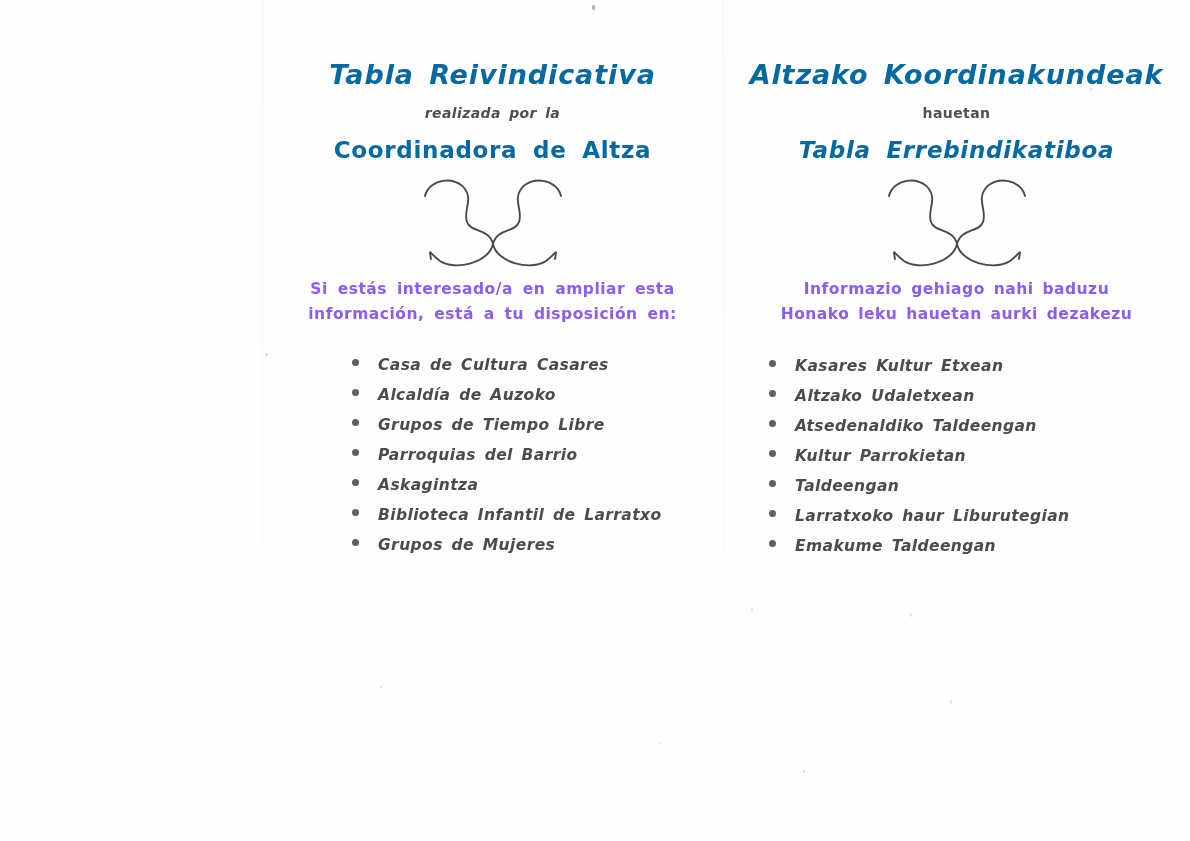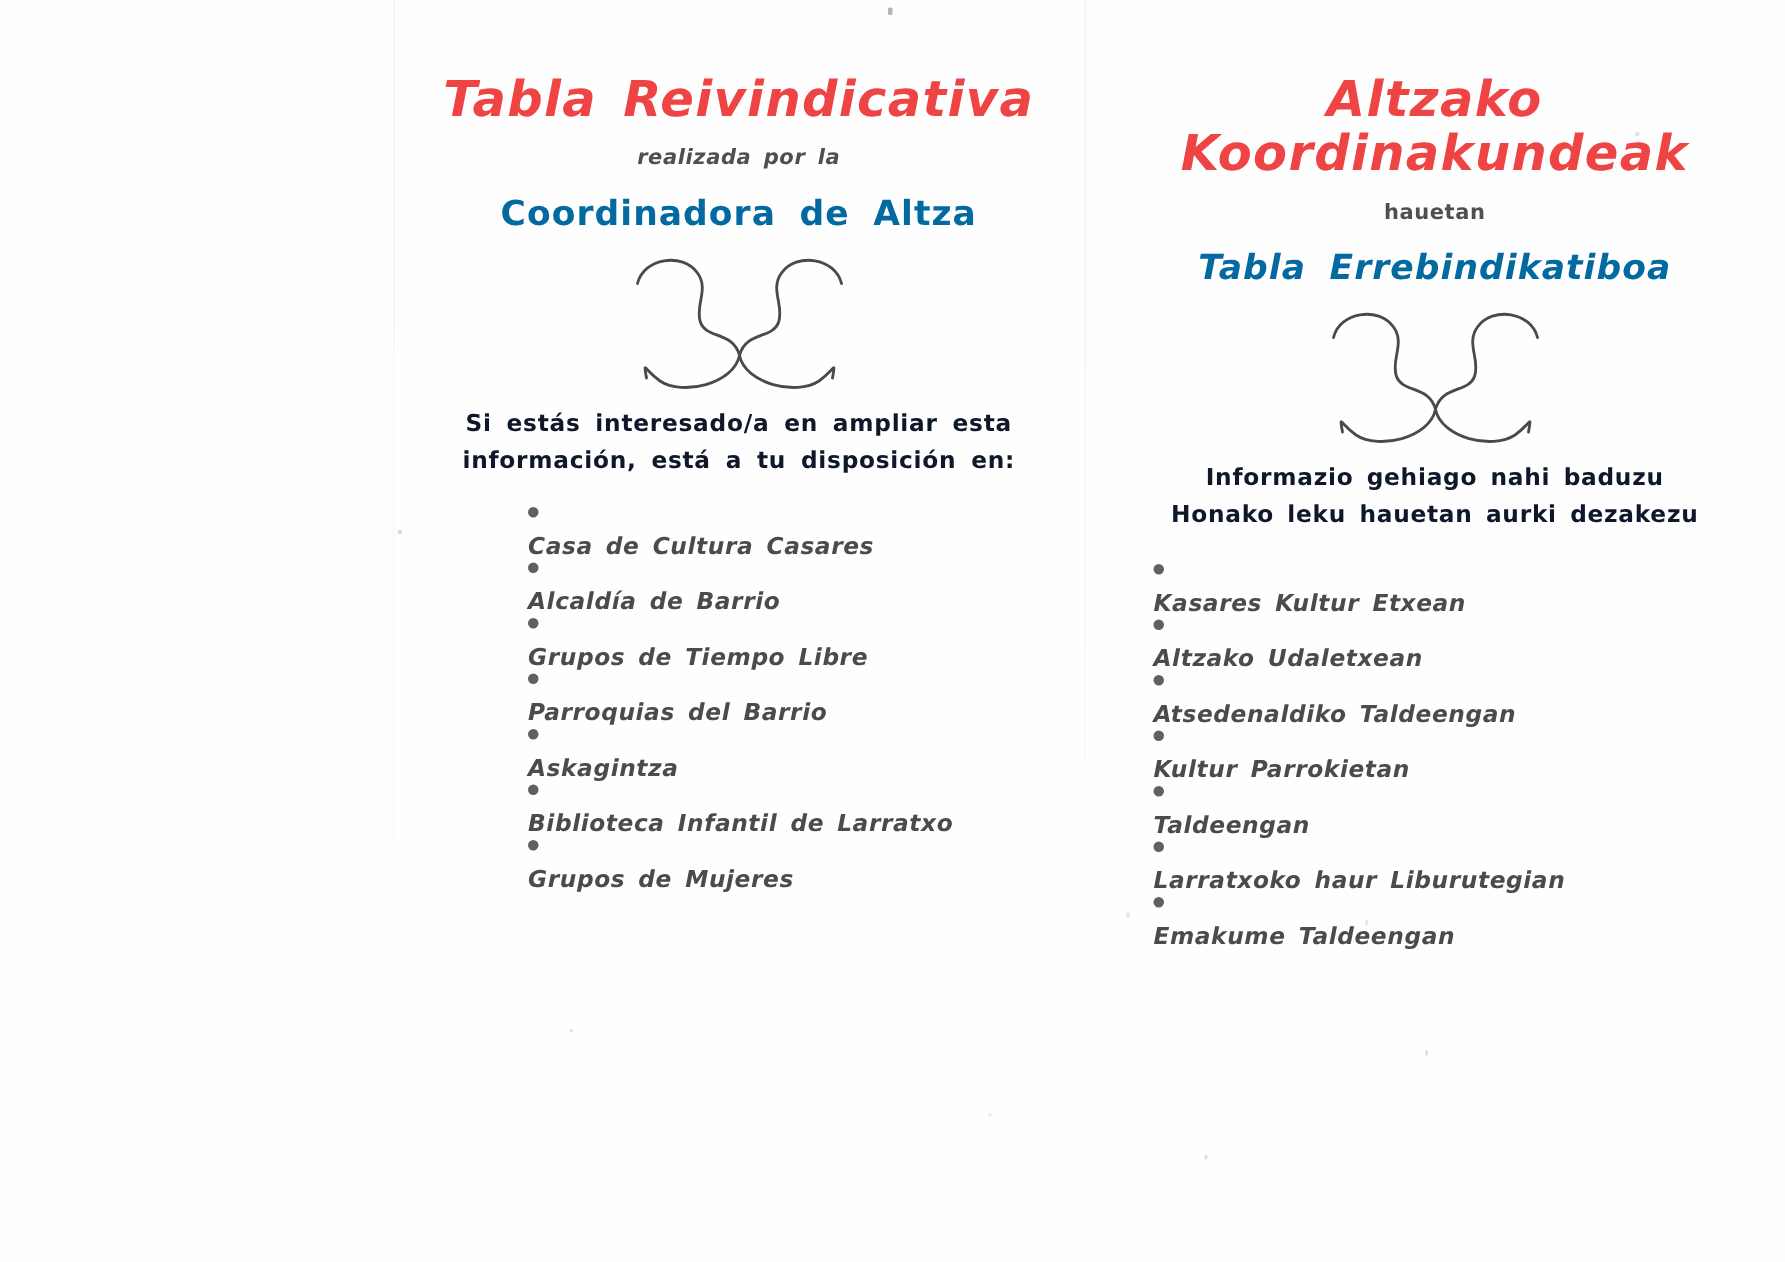--- a/index.html
+++ b/index.html
@@ -74,28 +74,28 @@
     width: 100%;
     height: 100%;
   }
 
   
   .title-block {
     text-align: center;
     padding-top: 44px;
   }
   .title-main {
-    font-size: 33px;
+    font-size: 27px;
     font-weight: bold;
     font-style: italic;
     letter-spacing: 0.9px;
     word-spacing: 5px;
-    color: #ef4444;
+    color: #0369a1;
     line-height: 1.1;
-    margin: 4px;
+    margin: 16px;
   }
   .title-mid {
     font-size: 14px;
     font-weight: bold;
     letter-spacing: 0.4px;
     word-spacing: 3px;
     color: #4f4f4f;
     margin: 14px 0 0 0;
     line-height: 1.1;
     text-align: center;
@@ -117,21 +117,21 @@
     display: block;
     margin: 8px auto 0 auto;
   }
 
   
   .intro {
     text-align: center;
     font-size: 15.5px;
     font-weight: bold;
     letter-spacing: 0.5px;
-    color: #0f172a;
+    color: #8b5cf6;
     line-height: 1.62;
     margin: 0;
     padding: 0 18px;
   }
   .intro .line { display: block; white-space: nowrap; }
   .intro.es .line { word-spacing: 4px; }
   .intro.eu .line { word-spacing: 3px; }
 
   
   .venue-list {
@@ -143,21 +143,20 @@
     display: flex;
     align-items: baseline;
     font-size: 15.5px;
     font-weight: bold;
     font-style: italic;
     color: #4b4b4b;
     letter-spacing: 0.4px;
     word-spacing: 3px;
     line-height: 30px;
     white-space: nowrap;
-    flex-direction: column;
   }
   .bullet-icon {
     flex: 0 0 auto;
     width: 7px;
     height: 7px;
     border-radius: 50%;
     background: #606060;
     margin-right: 19px;
     position: relative;
     top: -4px;
@@ -208,21 +207,21 @@
           <span class="line">información, está a tu disposición en:</span>
         </p>
 
         <ul class="venue-list list-es">
           <li class="venue-item">
             <span class="bullet-icon"></span>
             <span>Casa de Cultura Casares</span>
           </li>
           <li class="venue-item">
             <span class="bullet-icon"></span>
-            <span>Alcaldía de Barrio</span>
+            <span>Alcaldía de Auzoko</span>
           </li>
           <li class="venue-item">
             <span class="bullet-icon"></span>
             <span>Grupos de Tiempo Libre</span>
           </li>
           <li class="venue-item">
             <span class="bullet-icon"></span>
             <span>Parroquias del Barrio</span>
           </li>
           <li class="venue-item">

